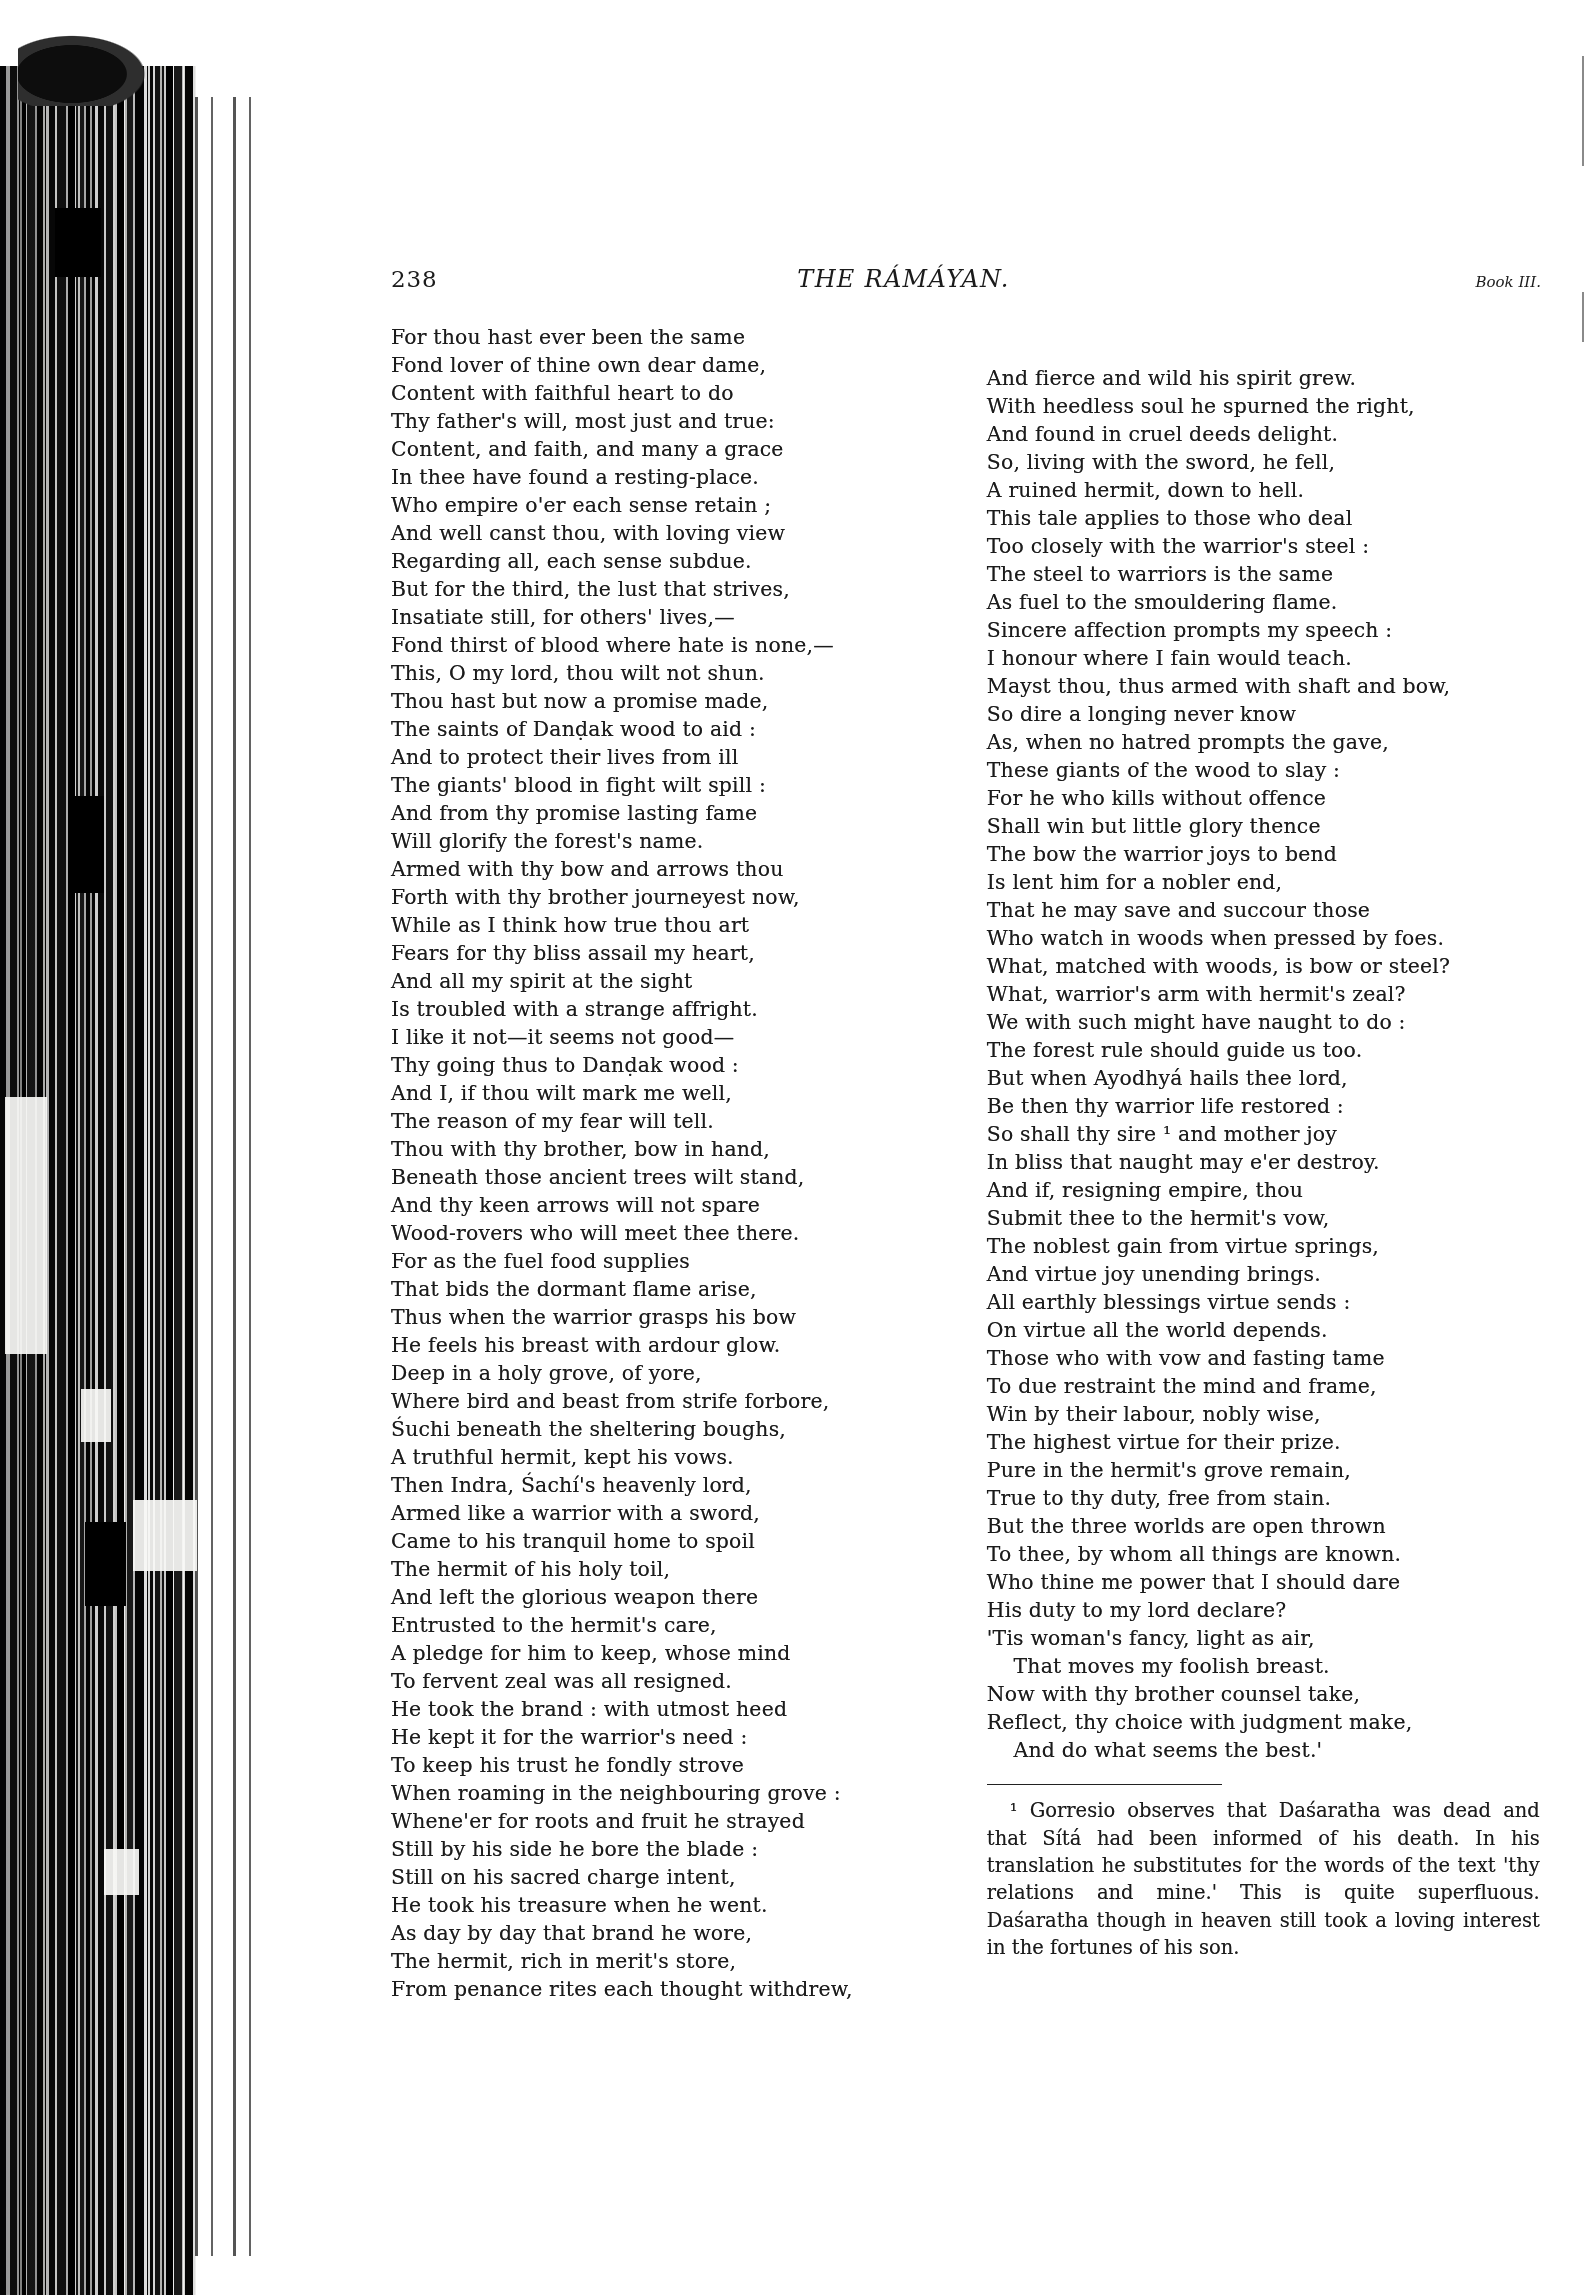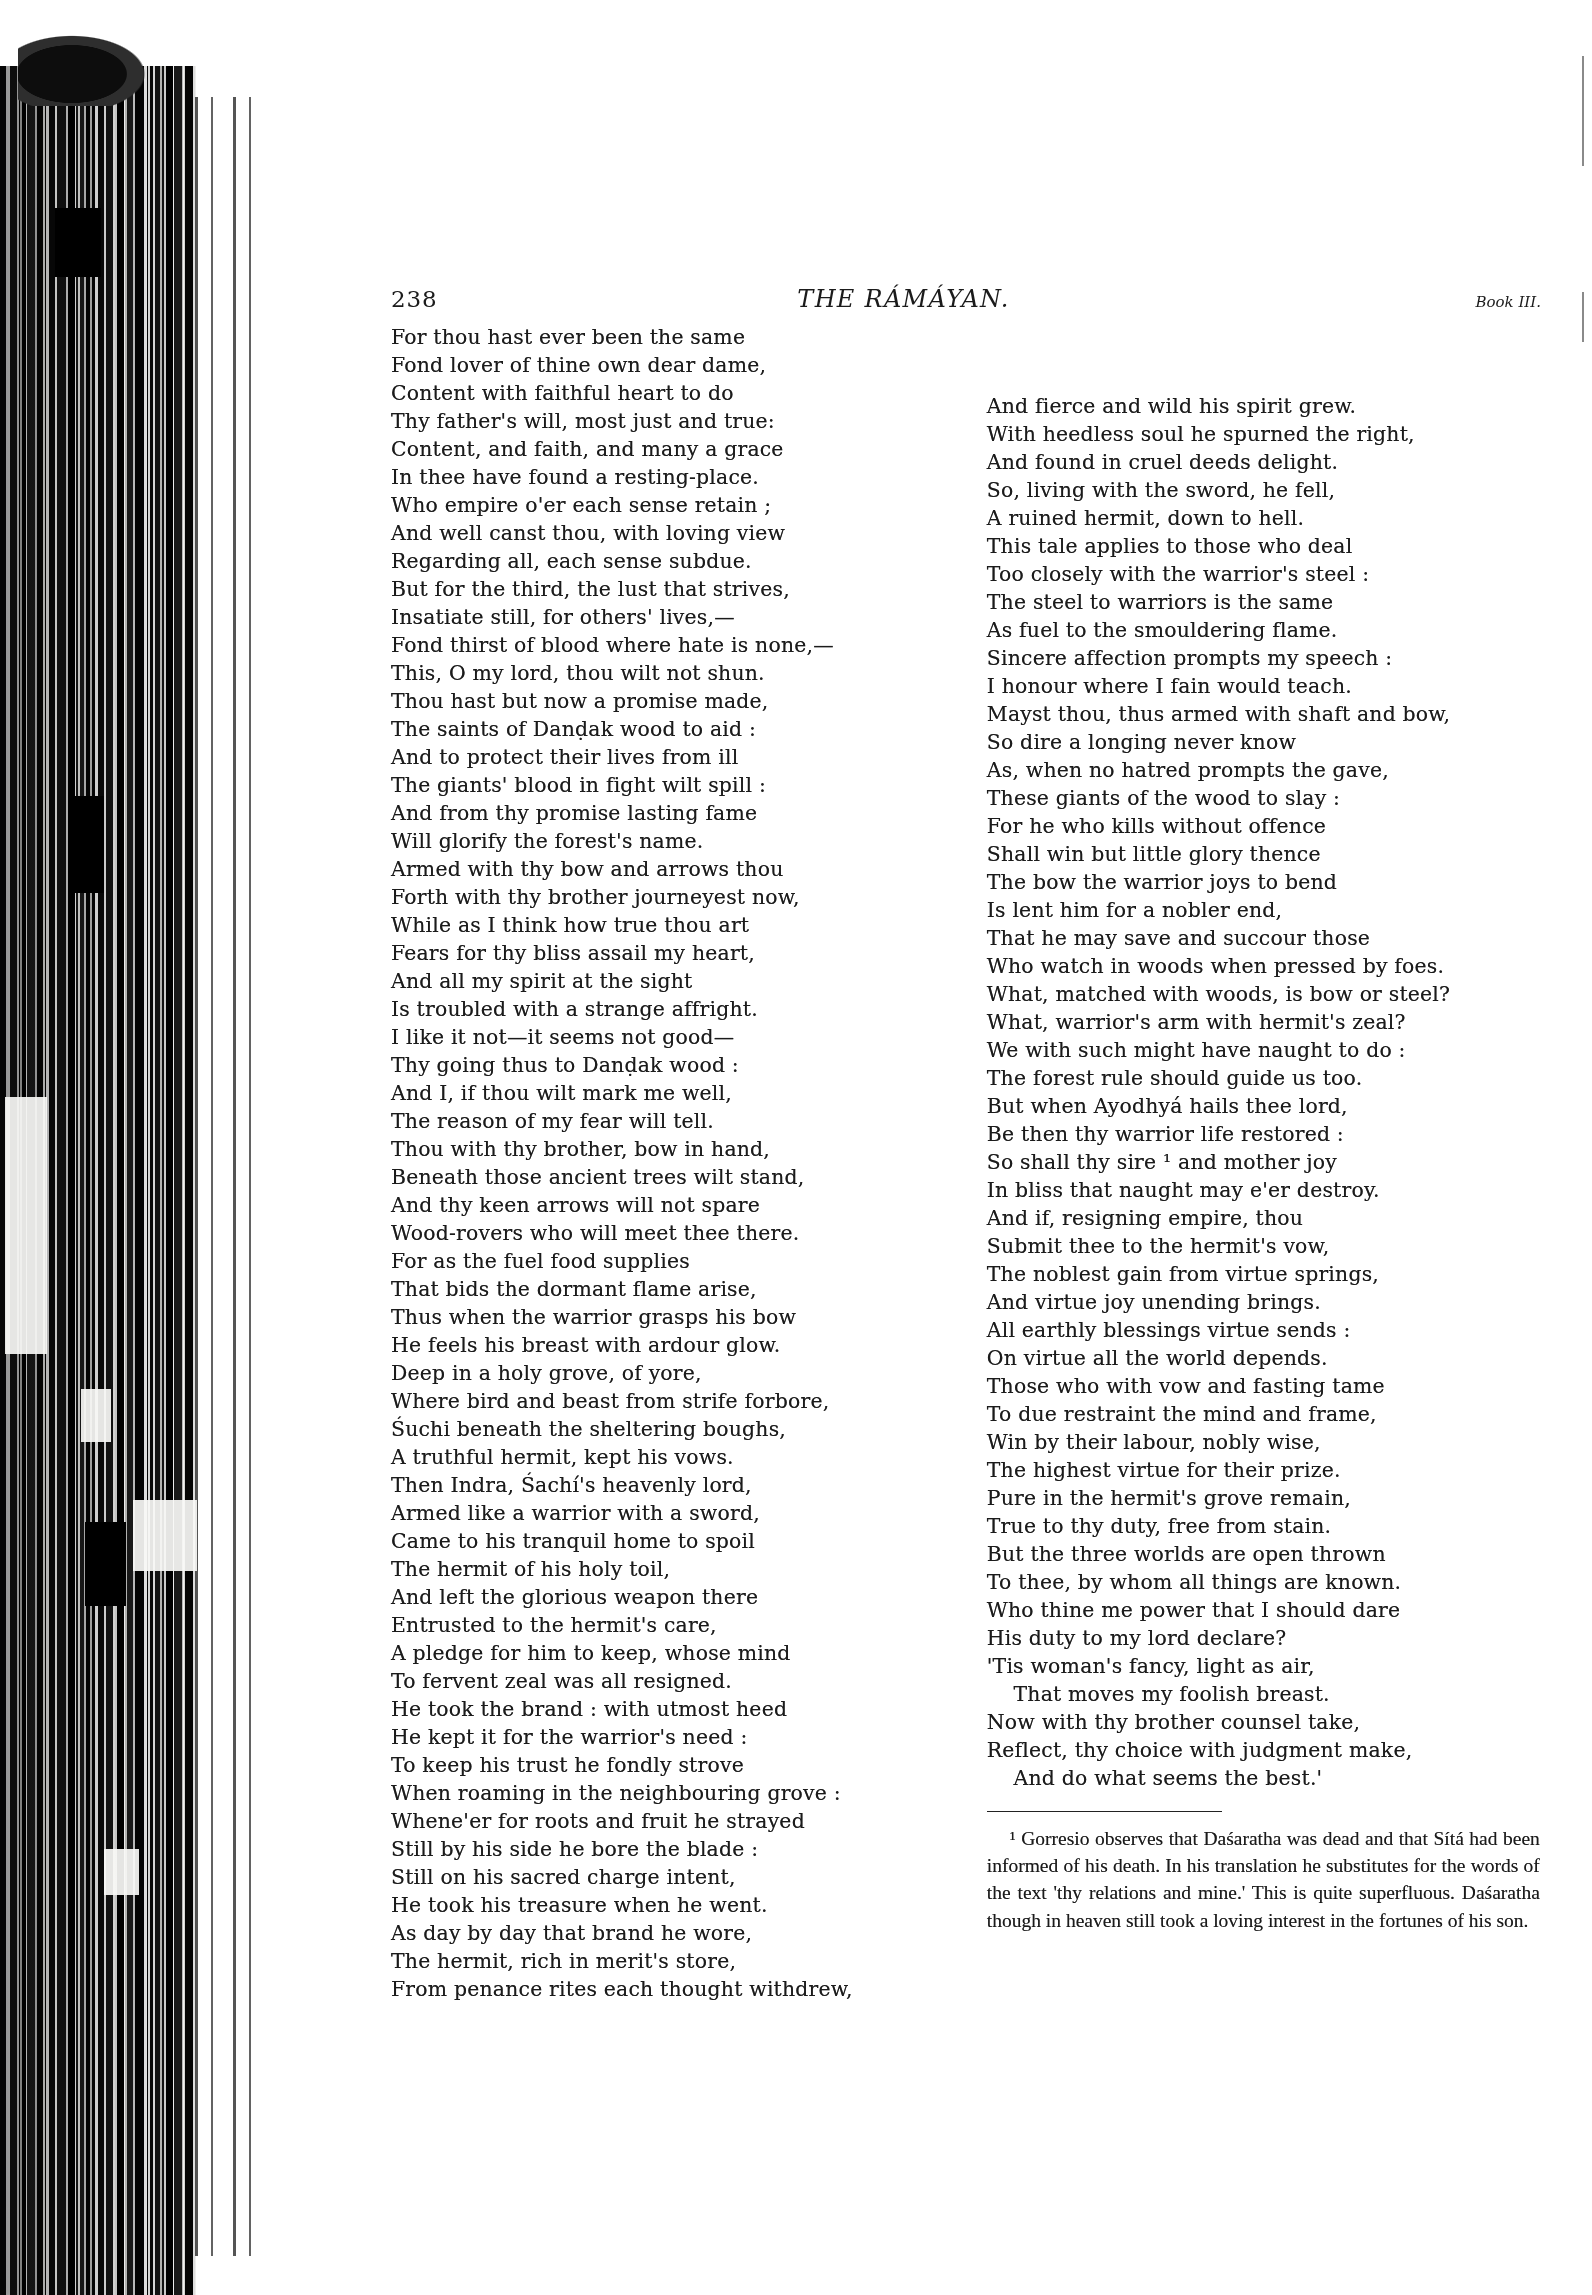--- a/index.html
+++ b/index.html
@@ -35,38 +35,38 @@
   .edge-mark{position:absolute;width:1.8px;background:#8a8a8a;right:8.8px;}
   .edge-mark.m1{top:56px;height:110px;}
   .edge-mark.m2{top:292px;height:50px;}
   
   .pg-header{
     position:absolute;left:391px;top:265px;width:1150px;
     display:flex;justify-content:space-between;align-items:baseline;
     font-size:23px;
   }
   .pg-num{font-style:normal;letter-spacing:0.9px;}
-  .pg-title{font-style:italic;letter-spacing:1.3px;font-size:24px;transform:translateX(-53px);margin-top:20px;}
+  .pg-title{font-style:italic;letter-spacing:1.3px;font-size:24px;transform:translateX(-53px);}
   .pg-book{font-style:italic;font-size:15px;}
   
   .poem-wrap{
     position:absolute;left:391px;top:323px;width:1150px;
     display:flex;align-items:center;
   }
   .col{font-size:20.4px;line-height:28px;}
   .col .line{white-space:pre;letter-spacing:0.2px;text-shadow:0 0 0.4px rgba(0,0,0,.55);}
   .col-left{width:566px;}
   .divider{width:1.8px;background:#1a1a1a;margin:0 0 0 7px;}
   .col-right{width:553px;padding-left:21px;}
   
   .footnote{margin-top:19.5px;}
   .fn-rule{width:235px;border:0;border-top:1.8px solid #222;margin:0 0 12.4px 0;}
   .fn-text{
     margin:0;font-size:19.5px;line-height:27.4px;text-align:justify;
-    text-indent:23px;text-shadow:0 0 0.4px rgba(0,0,0,.5);font-family:Liberation Serif, serif;
+    text-indent:23px;text-shadow:0 0 0.4px rgba(0,0,0,.5);
   }
 </style>
 </head>
 <body>
 
 <div class="page">
 
   <div class="binding">
     <div class="b-core"></div>
     <div class="b-fringe"></div>

